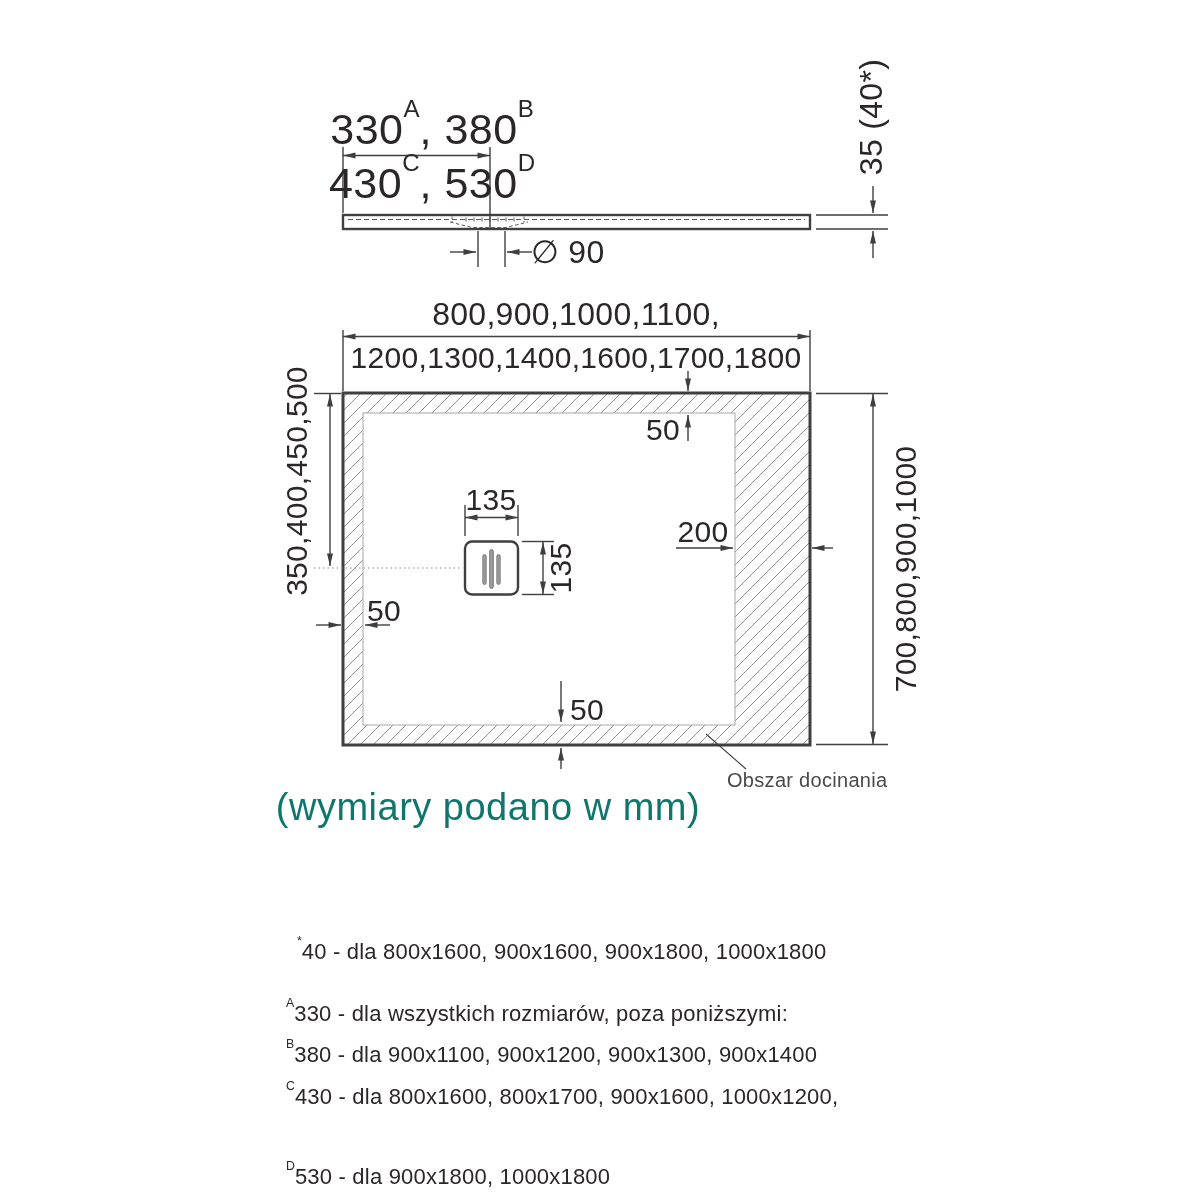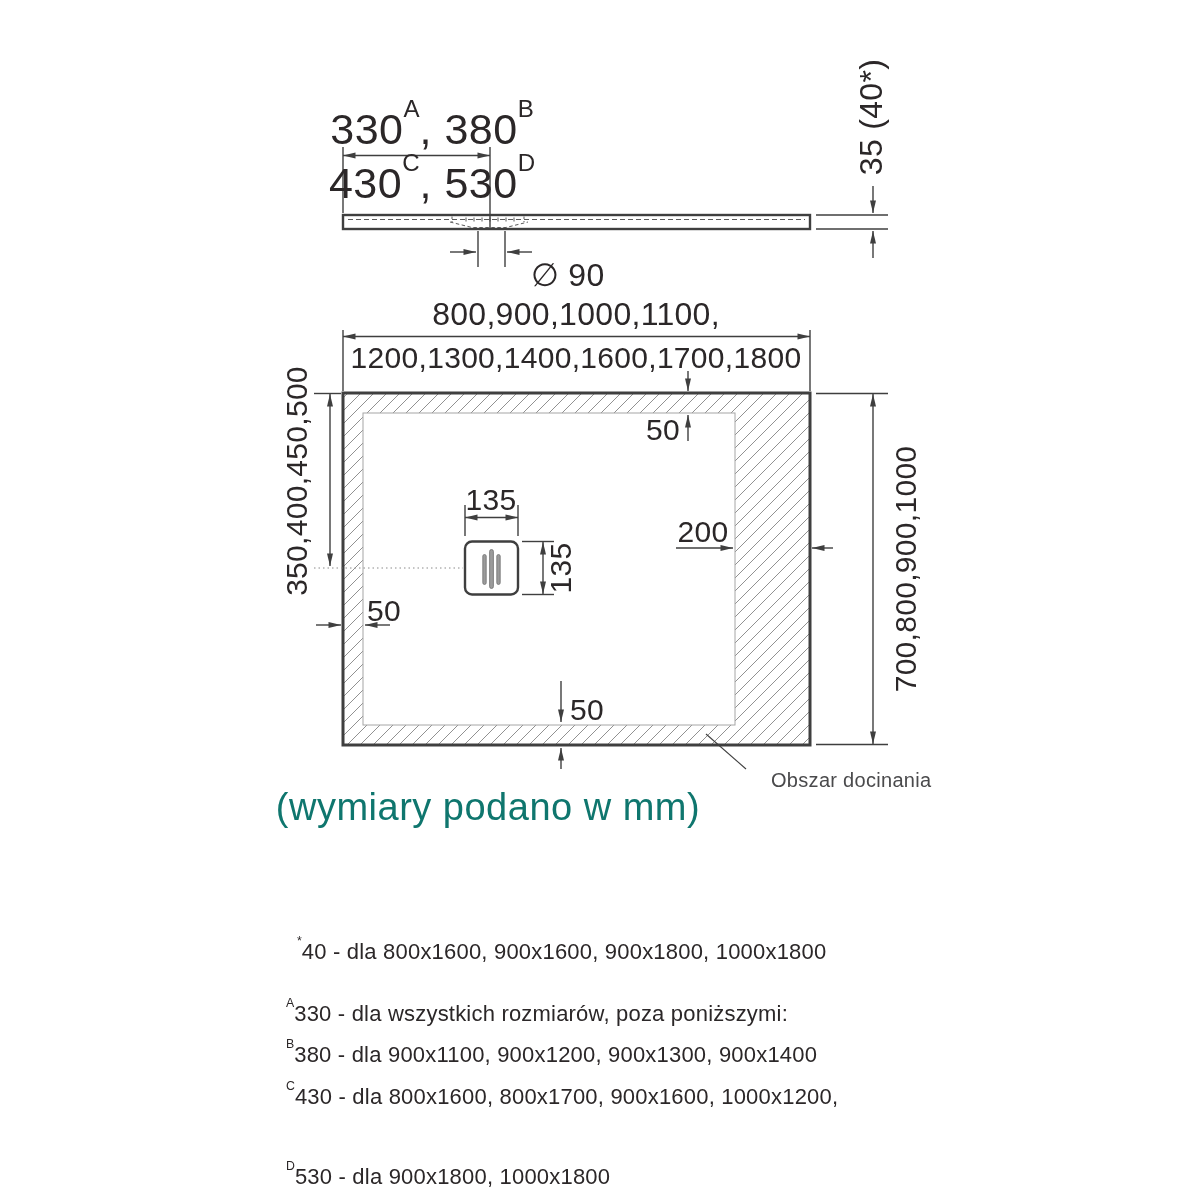--- a/index.html
+++ b/index.html
@@ -10,21 +10,21 @@
   #drawing{position:absolute;left:0;top:0;}
   .lbl{position:absolute;white-space:nowrap;color:#2b2728;}
   .dim{font-size:30px;letter-spacing:.3px;}
   .dim-big{font-size:32px;letter-spacing:.3px;}
   .center{transform:translate(-50%,0);}
   .rot{transform:translate(-50%,-50%) rotate(-90deg);}
   .offsets{position:absolute;left:432px;top:56px;transform:translateX(-50%);
     text-align:center;line-height:45px;font-size:43px;letter-spacing:.5px;margin-top:42px;}
   .offsets sup,.fn sup{font-size:.56em;position:relative;top:-.5em;letter-spacing:0;}
   .caption{font-size:38px;color:#0f766e;letter-spacing:.5px;}
-  .cutlabel{font-size:20px;color:#4a4a4c;letter-spacing:.3px;margin-left:44px;}
+  .cutlabel{font-size:20px;color:#4a4a4c;letter-spacing:.3px;}
   .fn{position:absolute;font-size:22px;letter-spacing:.2px;white-space:nowrap;margin-top:45px;}
   sup:empty{display:none;}
 </style>
 </head>
 <body>
 
 <div id="canvas">
 
   <svg id="drawing" width="1200" height="1200" viewBox="0 0 1200 1200">
     <defs>
@@ -138,21 +138,21 @@
     </g>
   </svg>
 
   <div class="offsets">
     <div><span>330</span><sup>A</sup><span>, </span><span>380</span><sup>B</sup></div>
     <div><span>430</span><sup>C</sup><span>, </span><span>530</span><sup>D</sup></div>
   </div>
 
   <div class="lbl rot dim-big" style="left:871px;top:117px;">35 (40*)</div>
 
-  <div class="lbl dim-big" style="left:531px;top:233px;margin-top:23px;">∅ 90</div>
+  <div class="lbl dim-big" style="left:531px;top:233px;">∅ 90</div>
 
   <div class="lbl dim-big center" style="left:576px;top:296px;">800,900,1000,1100,</div>
   <div class="lbl dim center" style="left:576px;top:341px;">1200,1300,1400,1600,1700,1800</div>
 
   <div class="lbl rot dim" style="left:297px;top:481px;">350,400,450,500</div>
 
   <div class="lbl rot dim" style="left:906px;top:569px;">700,800,900,1000</div>
 
   <div class="lbl dim center" style="left:663px;top:413px;">50</div>
   <div class="lbl dim center" style="left:384px;top:594px;">50</div>

